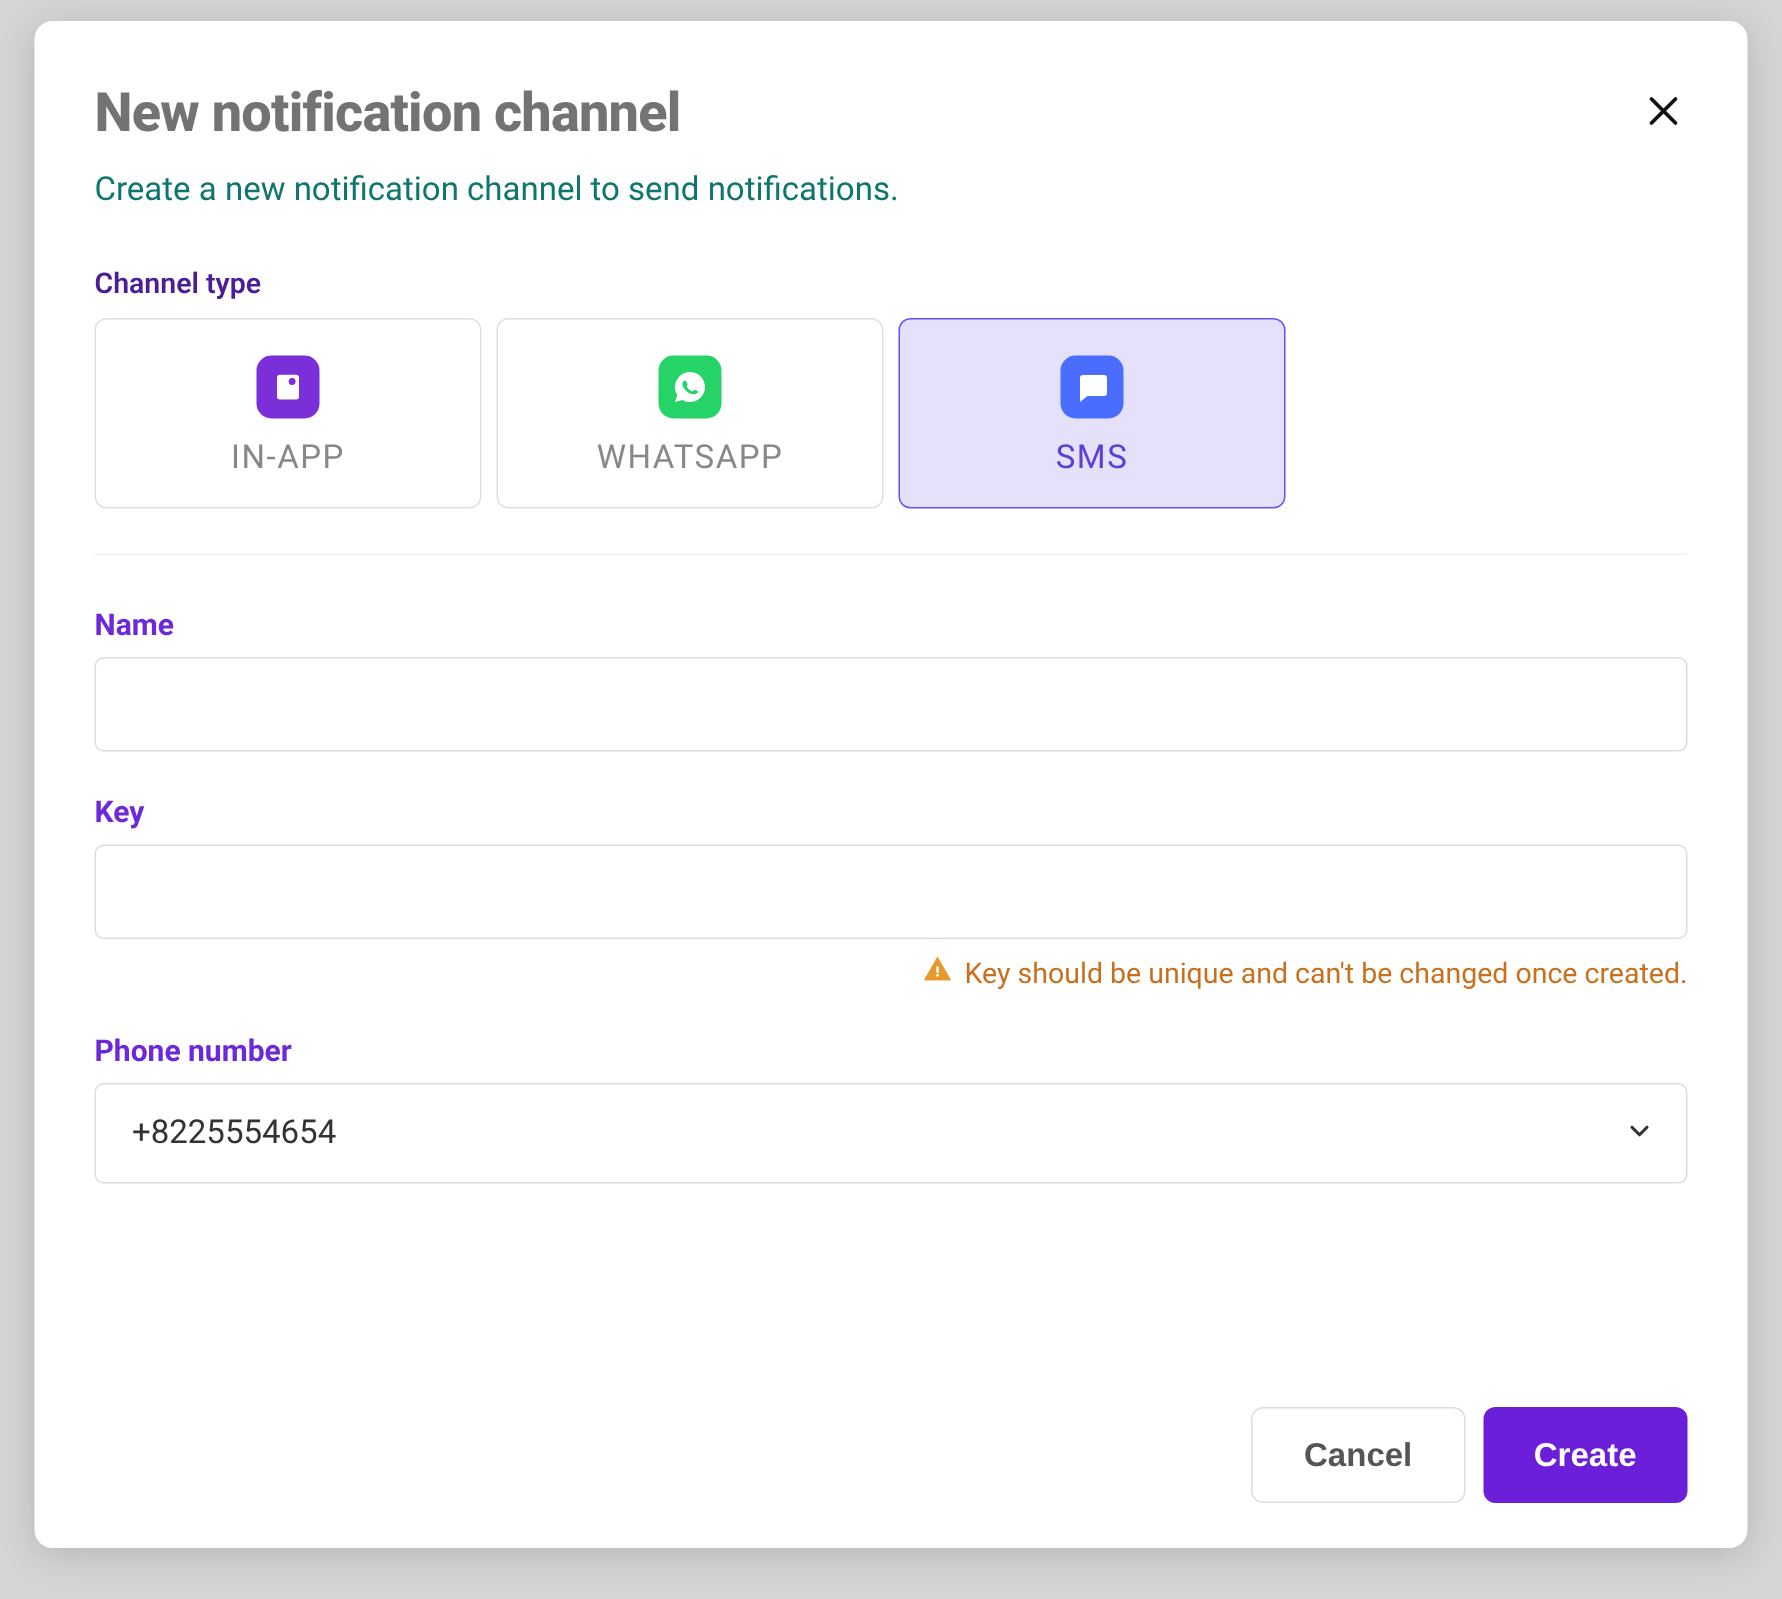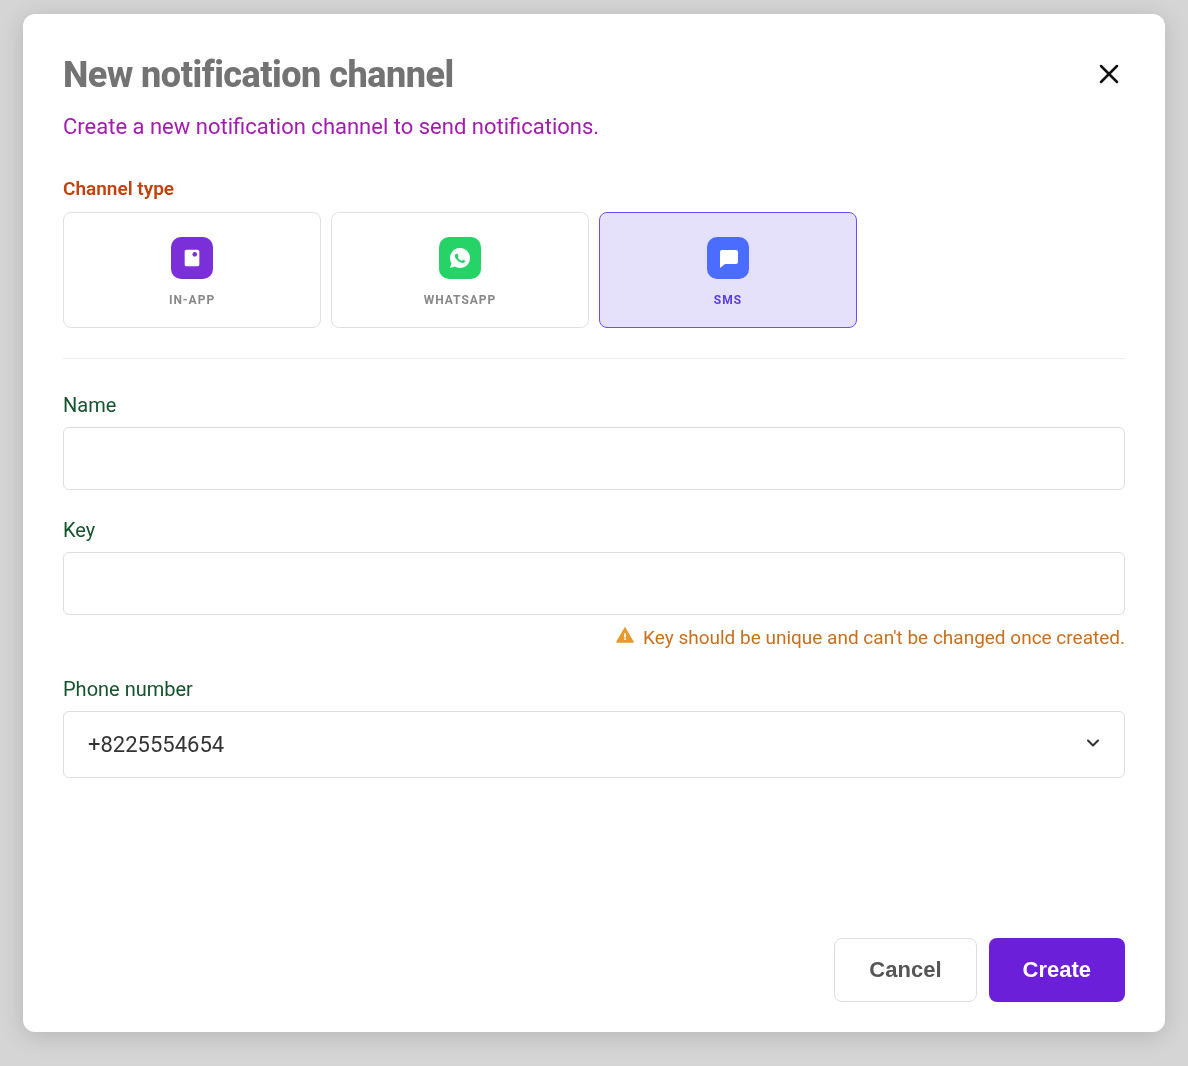--- a/index.html
+++ b/index.html
@@ -55,27 +55,27 @@
       padding: 4px;
       margin-top: 4px;
       color: #111;
     }
     .close-btn svg {
       width: 24px;
       height: 24px;
     }
     .modal-subtitle {
       font-size: 22px;
-      color: #a21caf;
+      color: #0f766e;
       margin-bottom: 38px;
     }
     .section-label {
       font-size: 19px;
       font-weight: 600;
-      color: #c2410c;
+      color: #4c1d95;
       margin-bottom: 12px;
     }
     .channel-grid {
       display: grid;
       grid-template-columns: repeat(4, 1fr);
       gap: 10px;
       margin-bottom: 30px;
     }
     .channel-card {
       border: 1px solid #e0e0e0;
@@ -94,40 +94,40 @@
     }
     .channel-icon-wrap {
       width: 42px;
       height: 42px;
       border-radius: 10px;
       display: flex;
       align-items: center;
       justify-content: center;
     }
     .channel-label {
-      font-size: 12px;
-      font-weight: 700;
+      font-size: 22px;
+      font-weight: 400;
       letter-spacing: 1px;
       color: #888;
     }
     .channel-card.selected .channel-label {
       color: #5b3fd9;
     }
     .divider {
       height: 1px;
       background: #eee;
       margin-bottom: 34px;
     }
     .form-group {
       margin-bottom: 28px;
     }
     .form-label {
       font-size: 20px;
-      font-weight: 400;
-      color: #14532d;
+      font-weight: 700;
+      color: #6d28d9;
       margin-bottom: 10px;
       display: block;
     }
     .text-input {
       width: 100%;
       border: 1px solid #ddd;
       border-radius: 6px;
       padding: 20px 18px;
       font-size: 18px;
       background: #fff;

